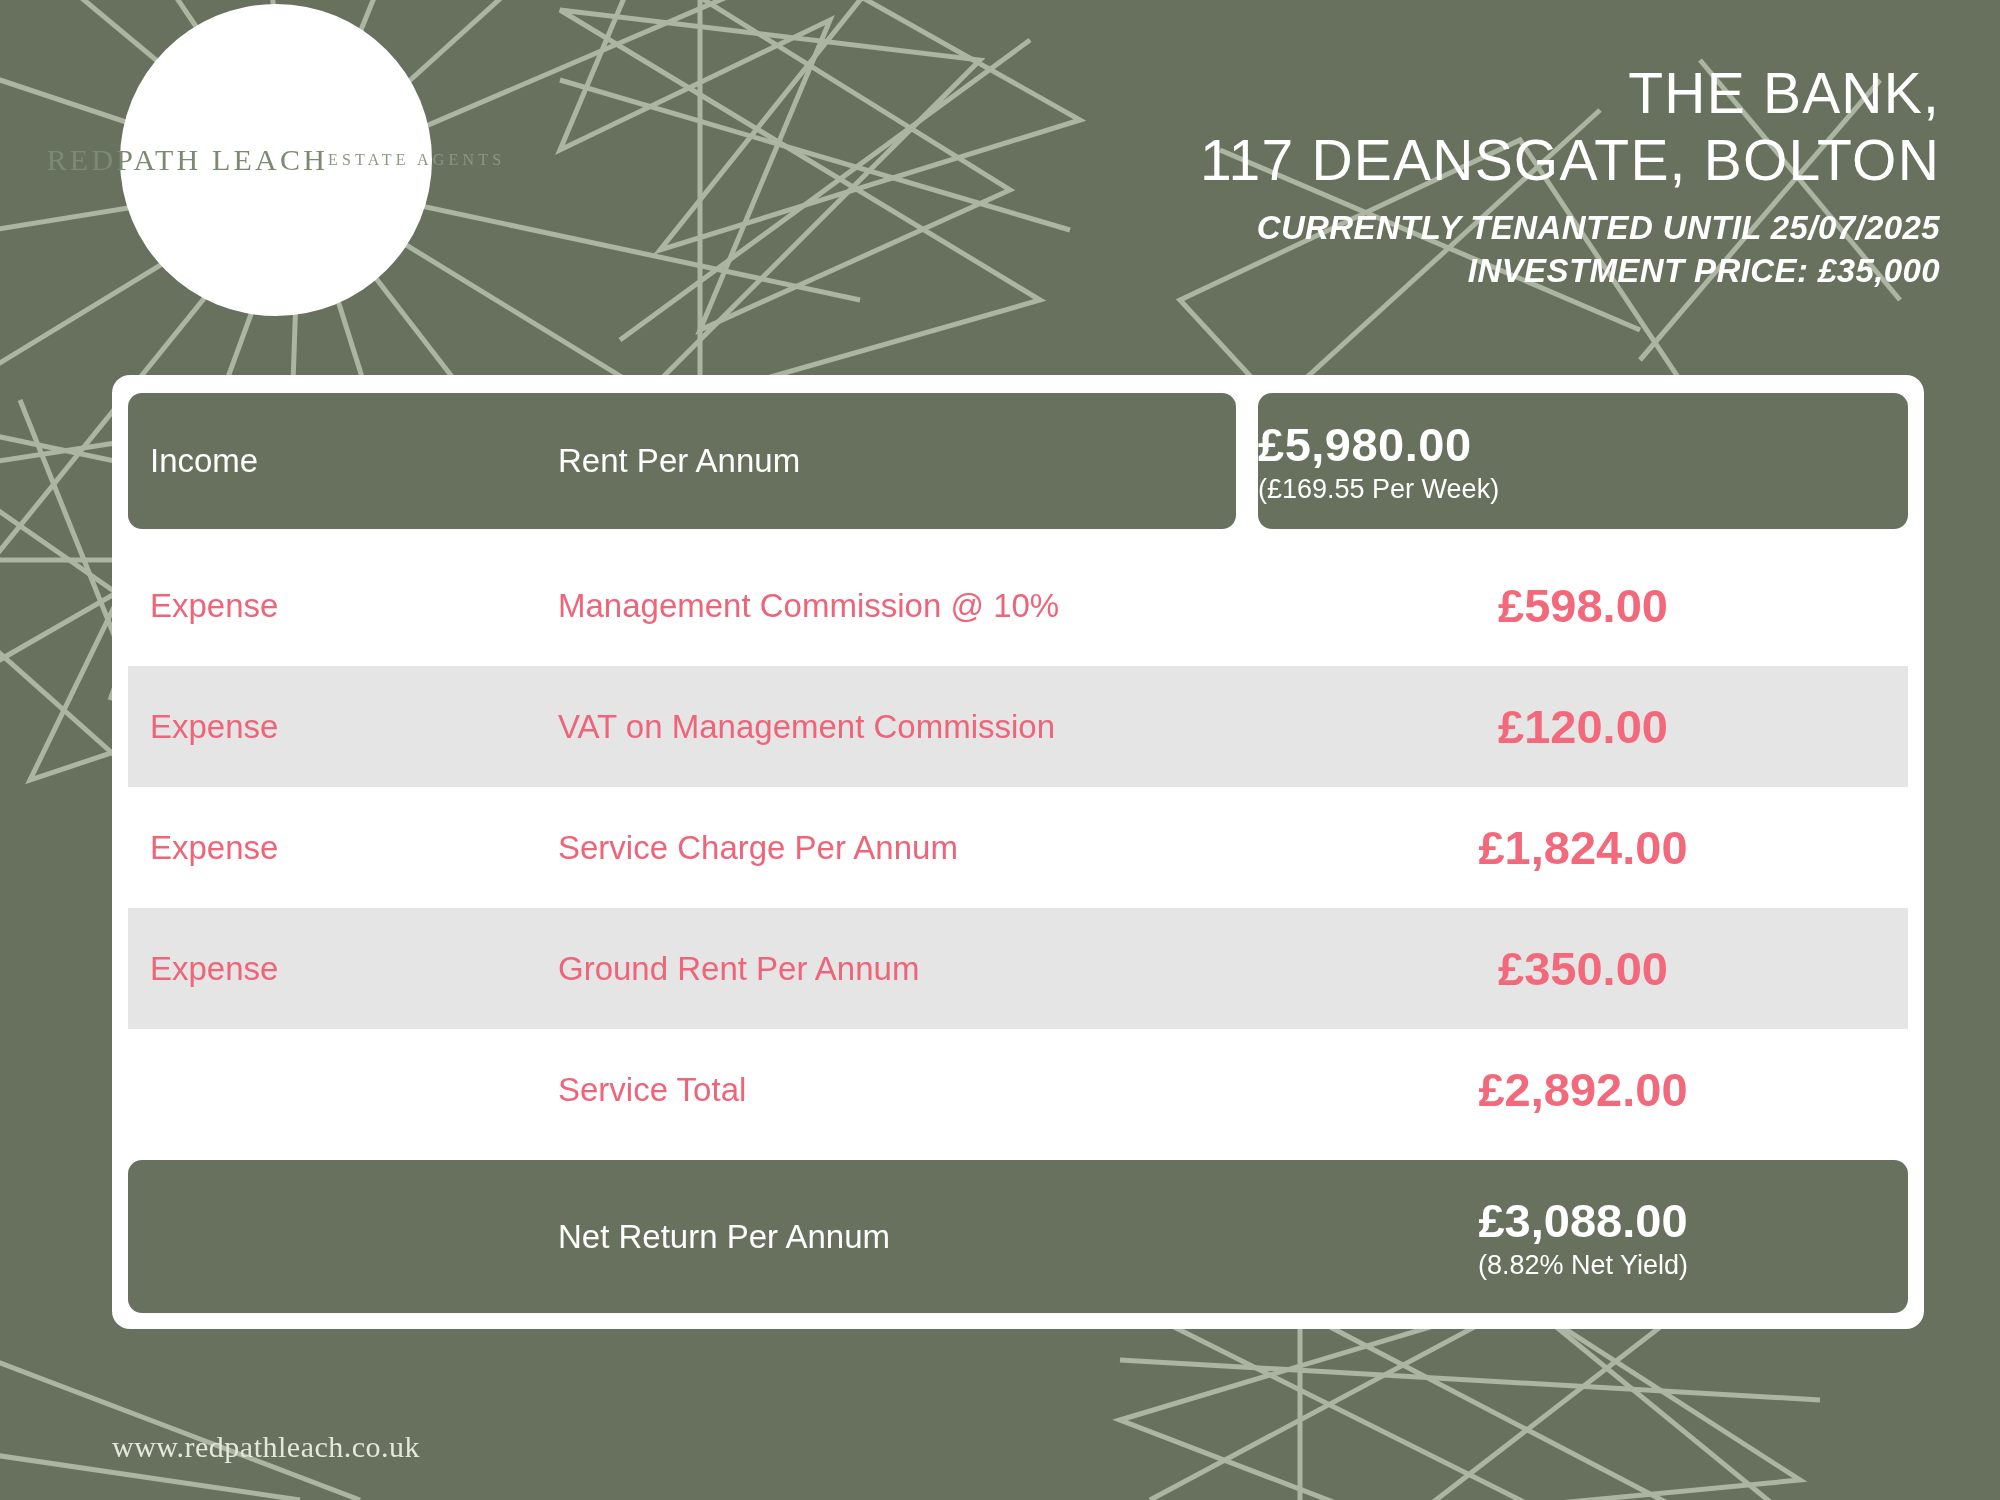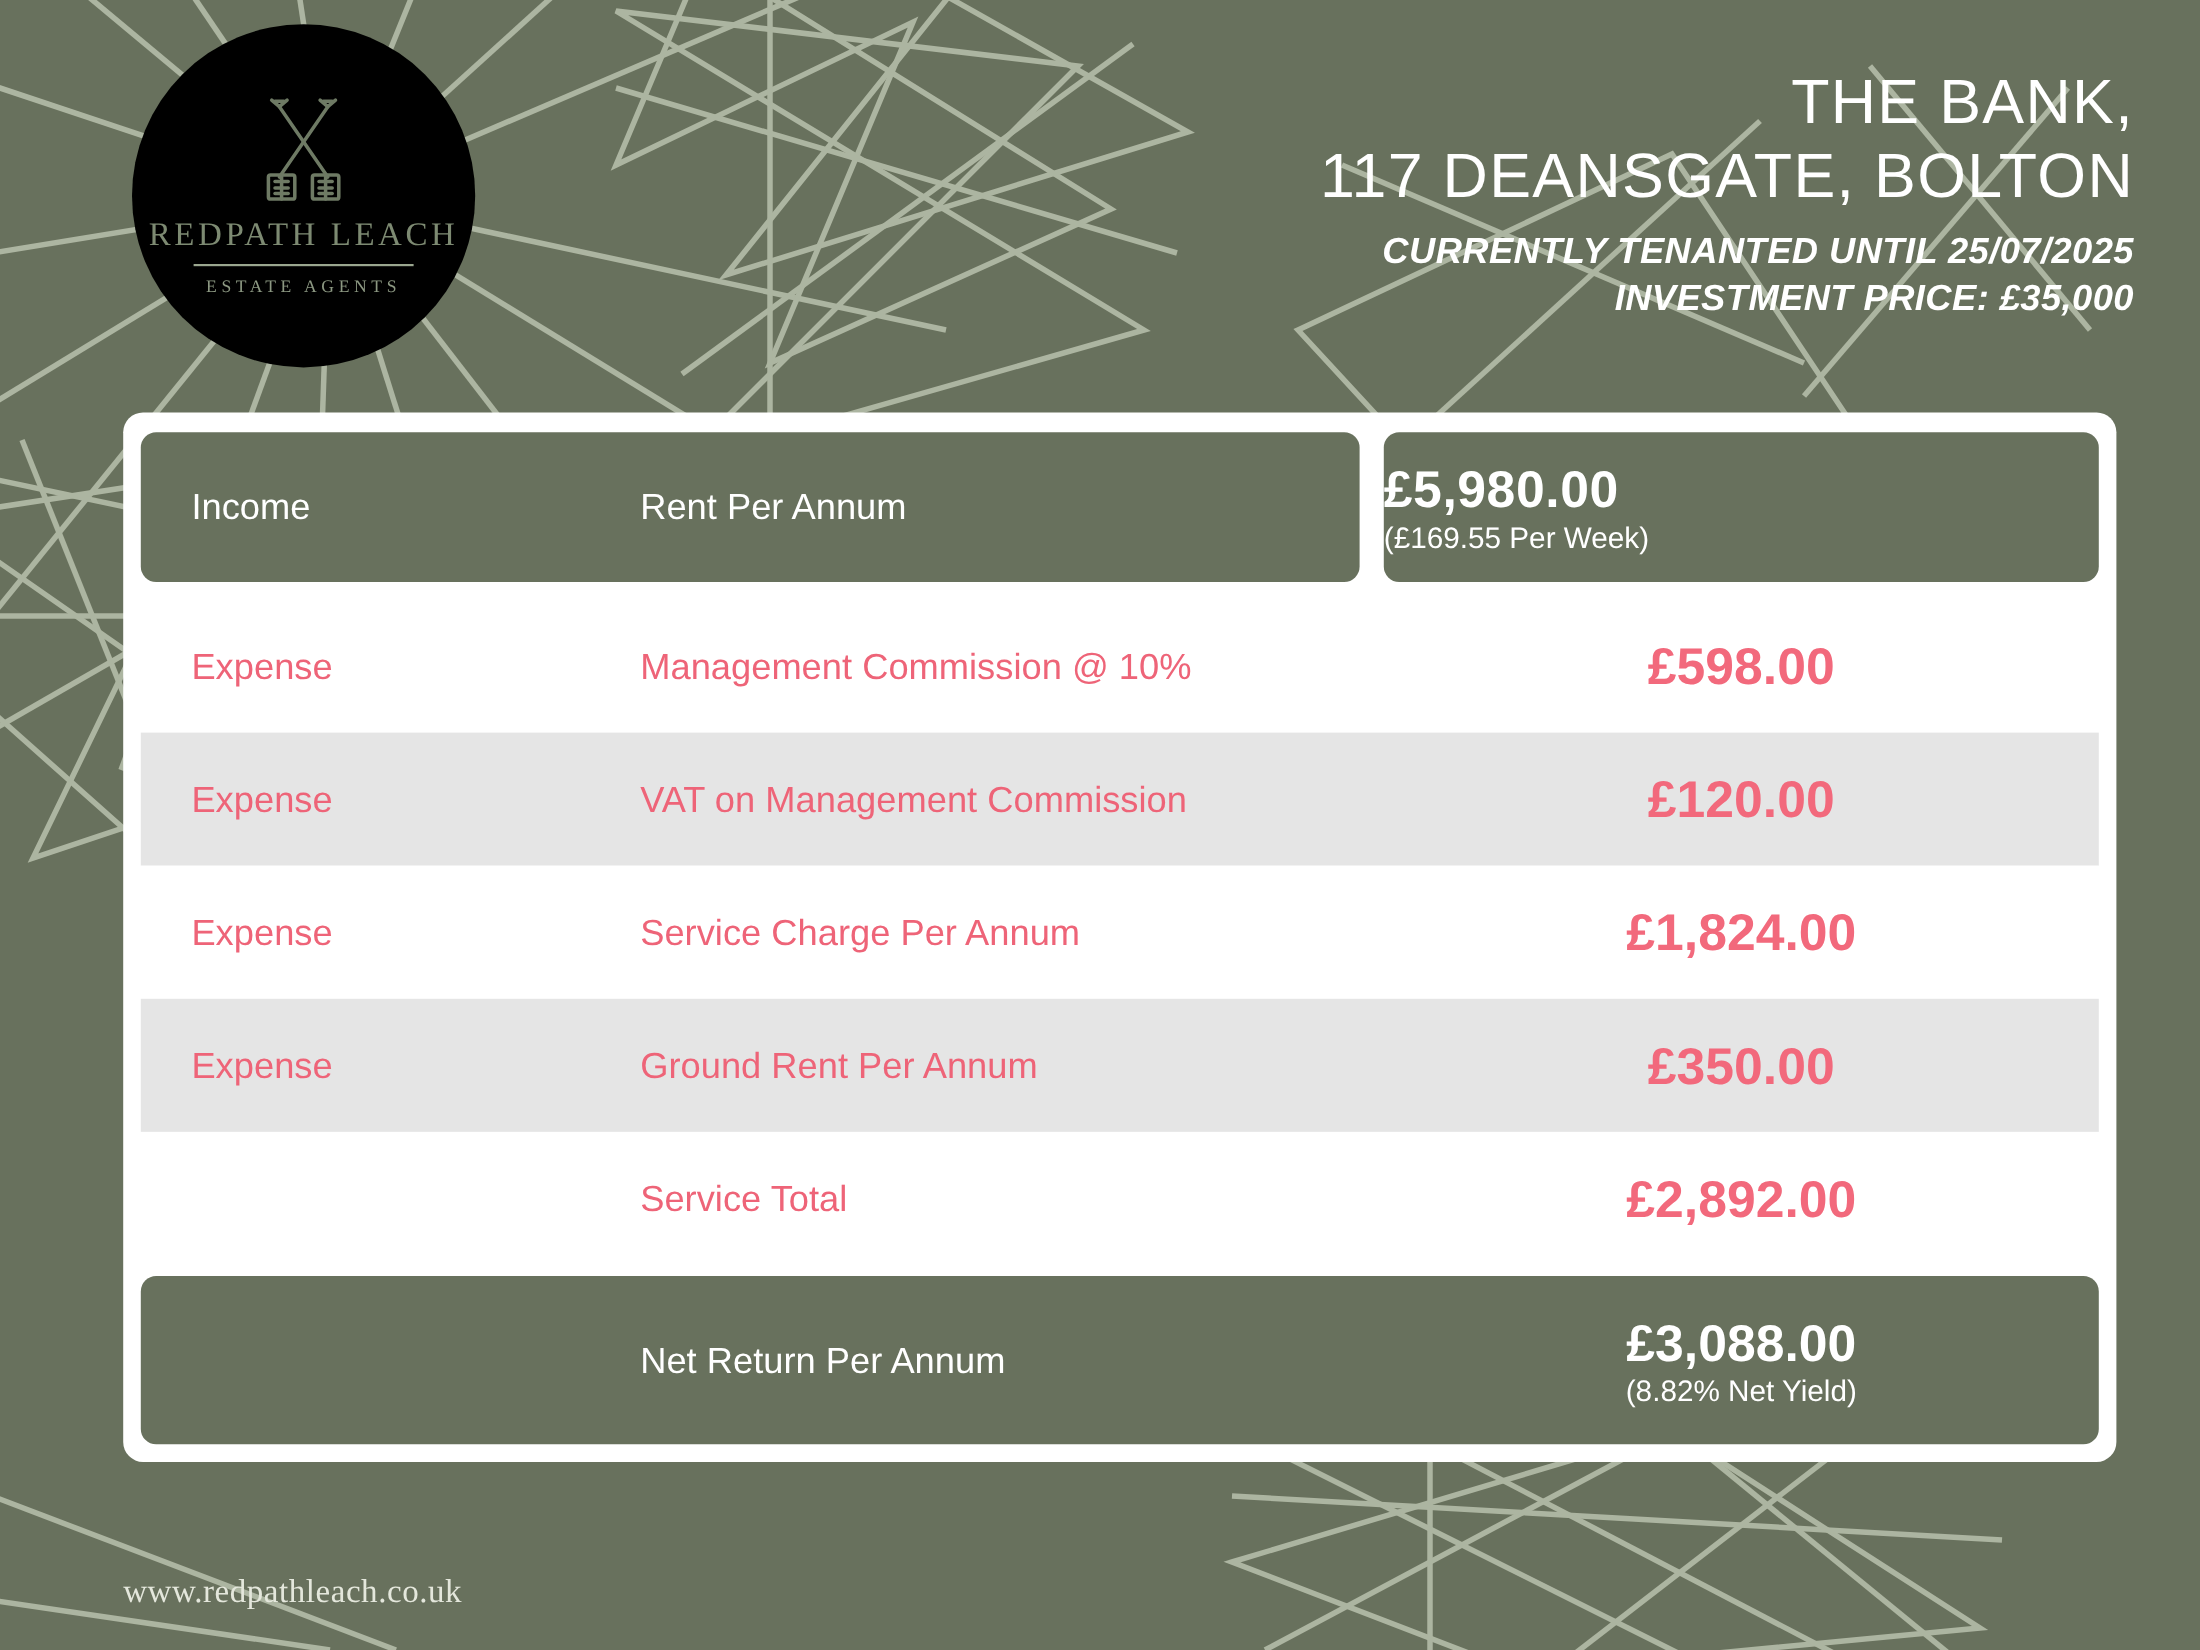--- a/index.html
+++ b/index.html
@@ -6,23 +6,23 @@
   body{
     width:2000px;height:1500px;overflow:hidden;
     background:#68715D;
     font-family:"Liberation Sans", sans-serif;
     position:relative;
   }
   #bg-pattern{position:absolute;inset:0;width:2000px;height:1500px;}
 
   
   #logo{
-    position:absolute;left:120px;top:22px;width:312px;height:312px;
-    border-radius:50%;background:#000000;
-    display:flex;flex-direction:column;align-items:center;justify-content:center;
+    position:absolute;left:120px;top:4px;width:312px;height:312px;
+    border-radius:50%;background:#ffffff;
+    display:flex;flex-direction:row;align-items:center;justify-content:center;
   }
   #logo .keys{margin-bottom:6px;}
   #logo .brand{
     font-family:"Liberation Serif", serif;
     font-size:30px;letter-spacing:3.2px;color:#7D8A72;
     white-space:nowrap;font-weight:400;
   }
   #logo .rule{width:200px;height:2px;background:#9AA68F;margin:9px 0 10px 0;}
   #logo .sub{
     font-family:"Liberation Serif", serif;
@@ -48,21 +48,21 @@
   #card{
     position:absolute;left:112px;top:375px;width:1812px;
     background:#FFFFFF;border-radius:18px;
     padding:18px 16px 16px 16px;box-sizing:border-box;
   }
   .row{display:flex;align-items:center;height:121px;box-sizing:border-box;}
   .row.alt{background:#E5E5E5;}
   .row.plain{background:#FFFFFF;}
 
   .c-type{width:430px;padding-left:22px;box-sizing:border-box;
-          font-size:33px;color:#EE6478;margin-left:24px;}
+          font-size:33px;color:#EE6478;}
   .c-desc{flex:1;font-size:33px;color:#EE6478;}
   .c-amt{width:650px;text-align:center;font-size:47px;font-weight:700;color:#F2697C;}
 
   
   #income-row{display:flex;align-items:stretch;gap:22px;margin-bottom:16px;}
   #income-left{
     flex:1;background:#68715D;border-radius:14px;height:136px;
     display:flex;align-items:center;color:#FFFFFF;
   }
   #income-left .c-type{color:#FFFFFF;}

